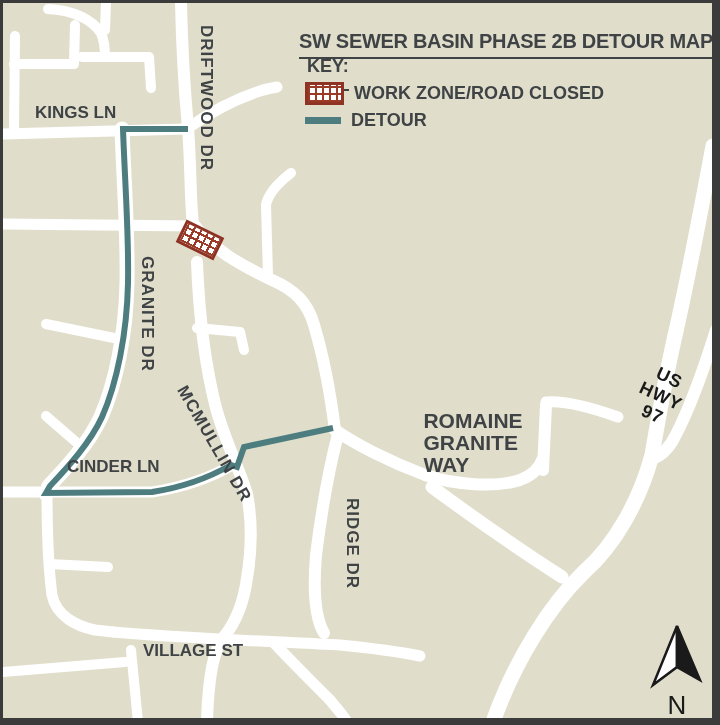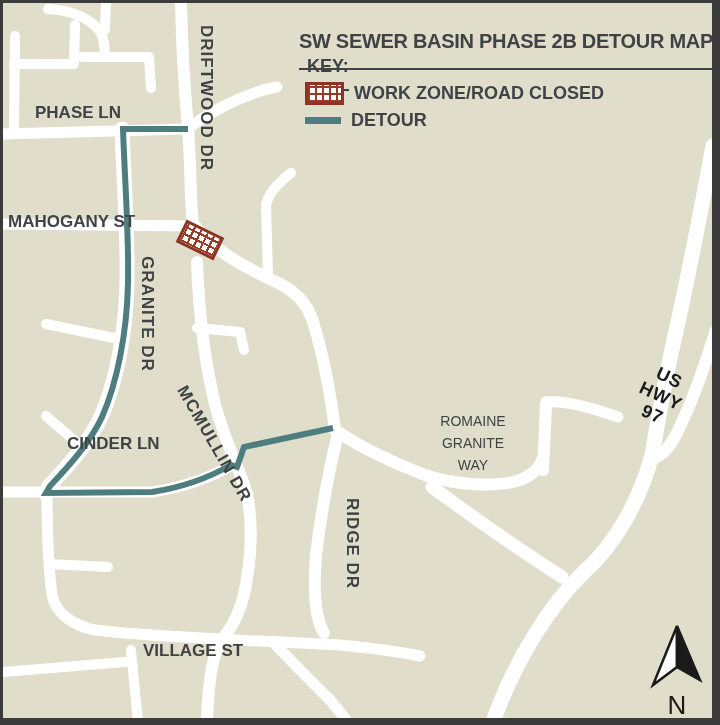--- a/index.html
+++ b/index.html
@@ -31,21 +31,21 @@
   .lbl {
     position: absolute; color: var(--label-gray); font-weight: bold;
     font-size: 17px; line-height: 1.05; white-space: nowrap; letter-spacing: 0px;
   }
   .vert { writing-mode: vertical-rl; text-orientation: mixed; letter-spacing: 1px; }
 
   .title {
     position: absolute; left: 296px; top: 27px;
     font-size: 20px; font-weight: bold; color: var(--label-gray);
     letter-spacing: -0.3px; white-space: nowrap;
-    border-bottom: 2px solid var(--label-gray); padding-bottom: 15px;
+    border-bottom: 2px solid var(--label-gray); padding-bottom: 4px;
   }
   .key-heading {
     position: absolute; left: 304px; top: 53px;
     font-size: 18px; font-weight: bold; color: var(--label-gray);
     border-bottom: 2px solid var(--label-gray); padding-bottom: 12px;
   }
   .legend-row { position: absolute; display: flex; align-items: center; gap: 10px; justify-content: space-between; }
   .legend-row .txt { font-size: 18px; font-weight: bold; color: var(--label-gray); white-space: nowrap; }
 
   .hatch {
@@ -62,21 +62,21 @@
     position: absolute; left: 197px; top: 237px; width: 42px; height: 25px;
     transform: translate(-50%, -50%) rotate(26deg);
   }
 
   .mcmullin {
     transform: translate(-50%, -50%) rotate(60deg);
     left: 211px; top: 441px; letter-spacing: 1px;
   }
   .romaine {
     position: absolute; left: 470px; top: 440px; transform: translate(-50%, -50%);
-    text-align: center; font-size: 14px; font-weight: normal; color: var(--label-gray);
+    text-align: left; font-size: 21px; font-weight: bold; color: var(--label-gray);
     line-height: 22px; white-space: nowrap;
   }
   .us-hwy {
     position: absolute; left: 658px; top: 393px; transform: translate(-50%, -50%) rotate(25deg);
     text-align: center; font-size: 18px; font-weight: bold; color: var(--label-black);
     line-height: 20px; white-space: nowrap; letter-spacing: 1px;
   }
   .compass { position: absolute; left: 641px; top: 615px; width: 70px; height: 92px; }
   .compass-n {
     position: absolute; left: 33px; top: 72px; transform: translateX(-50%);
@@ -139,26 +139,25 @@
     <div class="key-heading">KEY:</div>
     <div class="legend-row" style="left:302px; top:79px;">
       <div class="hatch legend-hatch"></div>
       <div class="txt">WORK ZONE/ROAD CLOSED</div>
     </div>
     <div class="legend-row" style="left:302px; top:107px;">
       <div class="legend-line"></div>
       <div class="txt">DETOUR</div>
     </div>
 
-    <div class="lbl" style="left:32px; top:101px;">PHASE LN</div>
+    <div class="lbl" style="left:32px; top:101px;">KINGS LN</div>
     <div class="lbl vert" style="left:194px; top:22px;">DRIFTWOOD DR</div>
-    <div class="lbl" style="left:5px; top:210px;">MAHOGANY ST</div>
     <div class="lbl vert" style="left:135px; top:253px;">GRANITE DR</div>
     <div class="lbl mcmullin" style="position:absolute;">MCMULLIN DR</div>
-    <div class="lbl" style="left:64px; top:432px;">CINDER LN</div>
+    <div class="lbl" style="left:64px; top:455px;">CINDER LN</div>
     <div class="lbl vert" style="left:340px; top:495px;">RIDGE DR</div>
     <div class="lbl" style="left:140px; top:639px;">VILLAGE ST</div>
     <div class="romaine">
       <div>ROMAINE</div>
       <div>GRANITE</div>
       <div>WAY</div>
     </div>
     <div class="us-hwy">
       <div>US</div>
       <div>HWY</div>

